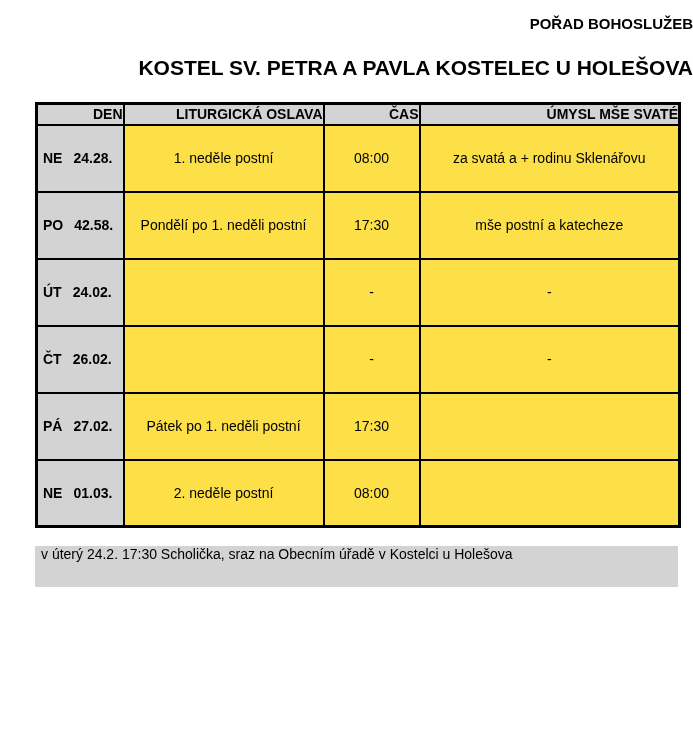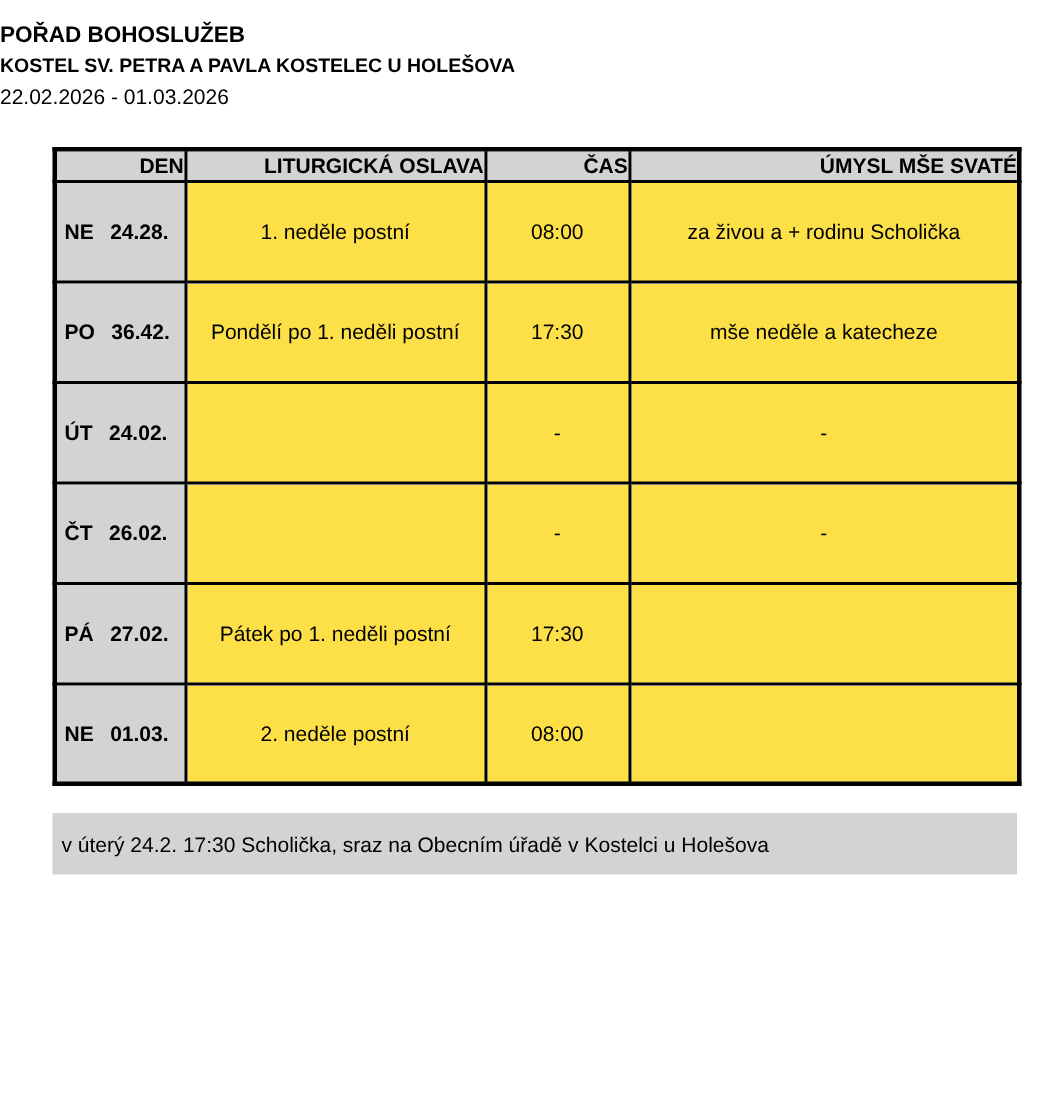--- a/index.html
+++ b/index.html
@@ -5,23 +5,23 @@
   * { box-sizing: border-box; margin: 0; padding: 0; }
   html, body { background: #ffffff; }
   body {
     width: 693px; height: 743px;
     font-family: "Liberation Sans", sans-serif;
     color: #000000;
     overflow: hidden;
   }
   .page { width: 693px; height: 743px; position: relative; }
 
-  .title-block { text-align: left; padding-top: 14px; }
+  .title-block { text-align: right; padding-top: 14px; }
   .page-title   { font-size: 15px; font-weight: bold; line-height: 20px; }
-  .page-subtitle{ font-size: 13px; font-weight: bold; line-height: 20px; }
+  .page-subtitle{ font-size: 21px; font-weight: bold; line-height: 20px; margin-top: 24px; }
   .date-range   { font-size: 14px; font-weight: normal; line-height: 20px; }
 
   table.schedule {
     border-collapse: collapse;
     table-layout: fixed;
     width: 643px;
     margin: 24px 0 0 35px;
     border: 3px solid #000000;
   }
   table.schedule th, table.schedule td {
@@ -58,34 +58,32 @@
     padding-left: 5px;
     text-align: left;
   }
 
   .note-bar {
     width: 643px;
     height: 41px;
     margin: 18px 0 0 35px;
     background: #d3d3d3;
     display: flex;
-    align-items: center;
     padding-left: 6px;
     font-size: 14px;
   }
 </style>
 </head>
 <body>
 
 <div class="page">
 
   <div class="title-block">
     <div class="page-title">POŘAD BOHOSLUŽEB</div>
     <div class="page-subtitle">KOSTEL SV. PETRA A PAVLA KOSTELEC U HOLEŠOVA</div>
-    <div class="date-range">22.02.2026 - 01.03.2026</div>
   </div>
 
   <table class="schedule">
     <colgroup>
       <col class="c-den">
         <col class="c-oslava">
         <col class="c-cas">
         <col class="c-umysl">
     </colgroup>
     <thead>
@@ -99,32 +97,32 @@
     <tbody>
       <tr>
         <td class="day-cell">
           <div class="day-wrap">
               <span>NE</span>
               <span>24.28.</span>
             </div>
         </td>
         <td>1. neděle postní</td>
         <td>08:00</td>
-        <td>za živou a + rodinu Scholička</td>
+        <td>za svatá a + rodinu Sklenářovu</td>
       </tr>
       <tr>
         <td class="day-cell">
           <div class="day-wrap">
               <span>PO</span>
-              <span>36.42.</span>
+              <span>42.58.</span>
             </div>
         </td>
         <td>Pondělí po 1. neděli postní</td>
         <td>17:30</td>
-        <td>mše neděle a katecheze</td>
+        <td>mše postní a katecheze</td>
       </tr>
       <tr>
         <td class="day-cell">
           <div class="day-wrap">
               <span>ÚT</span>
               <span>24.02.</span>
             </div>
         </td>
         <td></td>
         <td>-</td>

